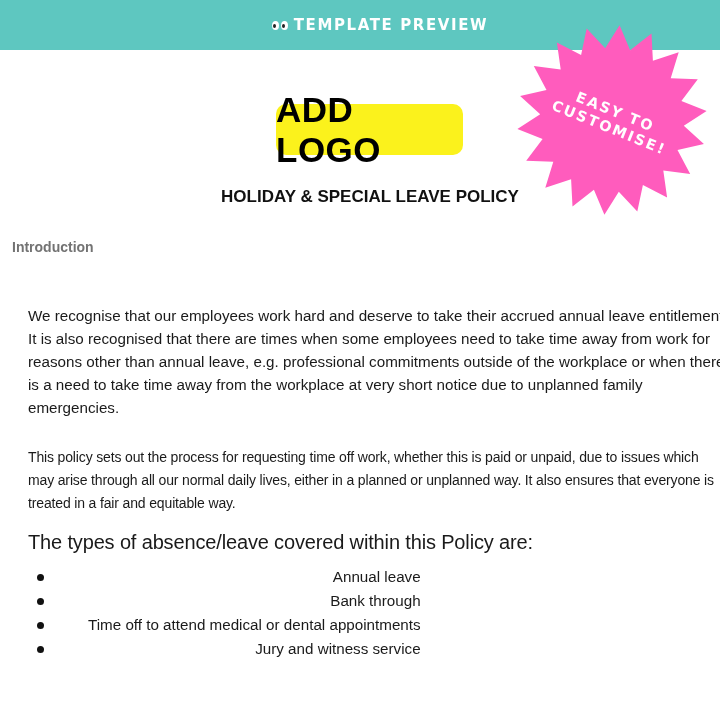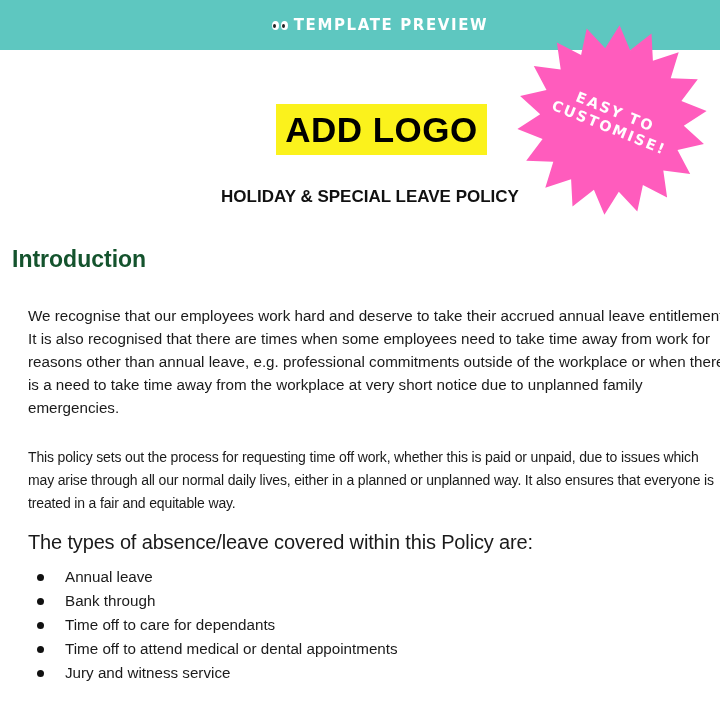--- a/index.html
+++ b/index.html
@@ -5,29 +5,29 @@
   html, body { margin:0; padding:0; }
   body { width:720px; height:720px; overflow:hidden; background:#ffffff; position:relative; font-family:"Liberation Sans", sans-serif; color:#111; }
   .banner { position:absolute; left:0; top:0; width:720px; height:50px; background:#5ec7c0; display:flex; align-items:center; justify-content:center;padding-left:20px; }
   .banner-inner { display:flex; align-items:center; gap:6px; color:#fff; font-family:"DejaVu Sans", sans-serif; font-weight:bold; font-size:15px; letter-spacing:1.6px; }
   .eyes { display:flex; gap:2px; }
   .eye { width:7px; height:9px; border-radius:50%; background:#fff; position:relative; }
   .eye::after { content:""; position:absolute; left:1px; top:3px; width:3px; height:4px; border-radius:50%; background:#222; }
   .badge { position:absolute; left:517px; top:25px; width:190px; height:190px; }
   .badge svg { position:absolute; left:0; top:0; }
   .badge-text { position:absolute; left:0; top:0; width:190px; height:190px; display:flex; flex-direction:column; align-items:center; justify-content:center; transform:rotate(22deg); color:#fff; font-family:"DejaVu Sans", sans-serif; font-weight:bold; font-size:14.5px; letter-spacing:2px; line-height:17px; }
-  .logo { position:absolute; left:276px; top:104px; width:211px; height:51px; background:#fbf21c; display:flex; align-items:center; justify-content:center; font-family:"Liberation Sans", sans-serif; font-weight:bold; font-size:35px; color:#000; letter-spacing:0.5px; }
+  .logo { position:absolute; left:276px; top:104px; width:187px; height:51px; background:#fbf21c; display:flex; align-items:center; justify-content:center; font-family:"Liberation Sans", sans-serif; font-weight:bold; font-size:35px; color:#000; letter-spacing:0.5px;border-radius:10px; }
   .doc-title { position:absolute; left:0; top:187px; width:740px; text-align:center; font-weight:bold; font-size:17px; color:#111; }
-  .h2 { position:absolute; left:12px; top:246px; font-weight:bold; font-size:23px; color:#14532d; }
+  .h2 { position:absolute; left:12px; top:239px; font-weight:bold; font-size:14px; color:#737373; }
   .para { position:absolute; left:12px; width:700px; font-size:15.2px; line-height:23px; color:#1a1a1a; margin:16px; }
   .p1 { top:288px; }
   .p2 { top:430px; font-size:14px; letter-spacing:-0.15px; }
   .p3 { top:515px; font-size:20px; letter-spacing:-0.15px; }
   .list { position:absolute; left:0; top:565px; margin:0; padding:0; list-style:none; }
-  .list li { position:relative; height:24px; line-height:24px; font-size:15.2px; color:#1a1a1a; padding-left:65px; white-space:nowrap; }
+  .list li { position:relative; height:24px; line-height:24px; font-size:15.2px; color:#1a1a1a; padding-left:88px; white-space:nowrap;text-align:right; }
   .bullet { position:absolute; left:37px; top:9px; width:7px; height:7px; border-radius:50%; background:#111; }
 </style>
 </head>
 <body>
 
 <div class="banner">
   <div class="banner-inner">
     <span class="eyes">
         <span class="eye"></span>
         <span class="eye"></span>
@@ -52,16 +52,15 @@
 
 <div class="h2">Introduction</div>
 
 <p class="para p1">We recognise that our employees work hard and deserve to take their accrued annual leave entitlement. It is also recognised that there are times when some employees need to take time away from work for reasons other than annual leave, e.g. professional commitments outside of the workplace or when there is a need to take time away from the workplace at very short notice due to unplanned family emergencies.</p>
 <p class="para p2">This policy sets out the process for requesting time off work, whether this is paid or unpaid, due to issues which may arise through all our normal daily lives, either in a planned or unplanned way. It also ensures that everyone is treated in a fair and equitable way.</p>
 <p class="para p3">The types of absence/leave covered within this Policy are:</p>
 
 <ul class="list">
   <li><span class="bullet"></span><span>Annual leave</span></li>
   <li><span class="bullet"></span><span>Bank through</span></li>
-  <li><span class="bullet"></span><span>Time off to care for dependants</span></li>
   <li><span class="bullet"></span><span>Time off to attend medical or dental appointments</span></li>
   <li><span class="bullet"></span><span>Jury and witness service</span></li>
 </ul>
 
 </body></html>

